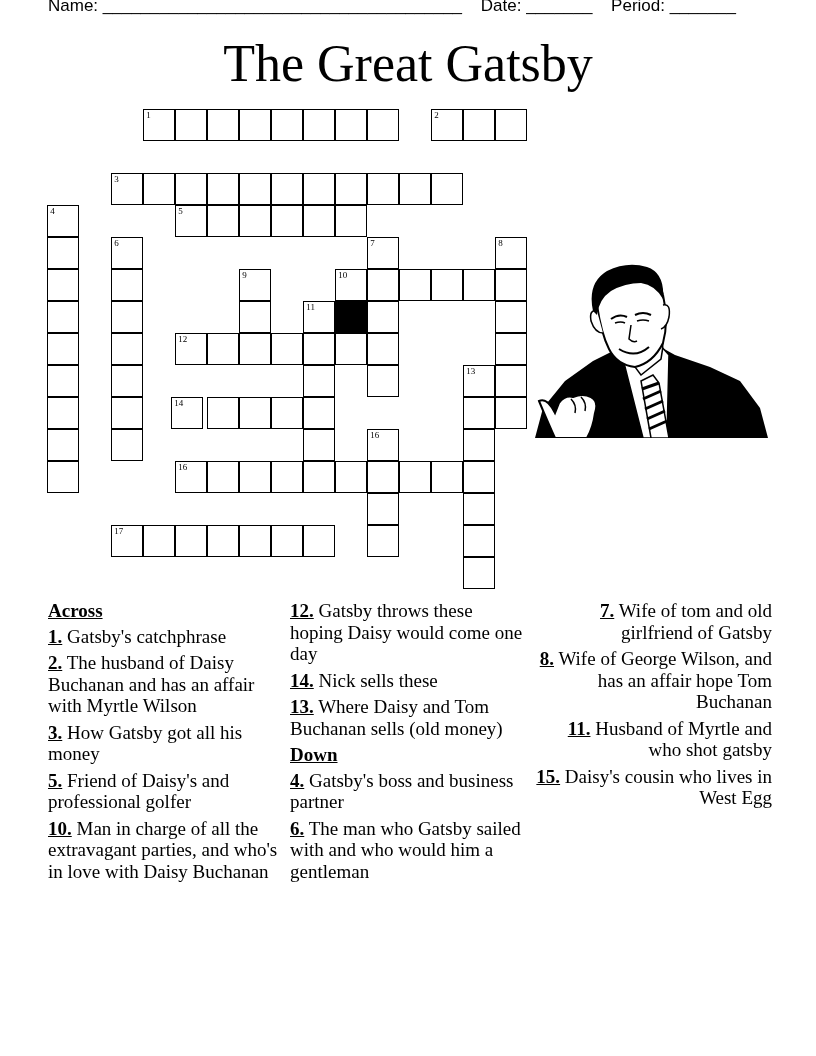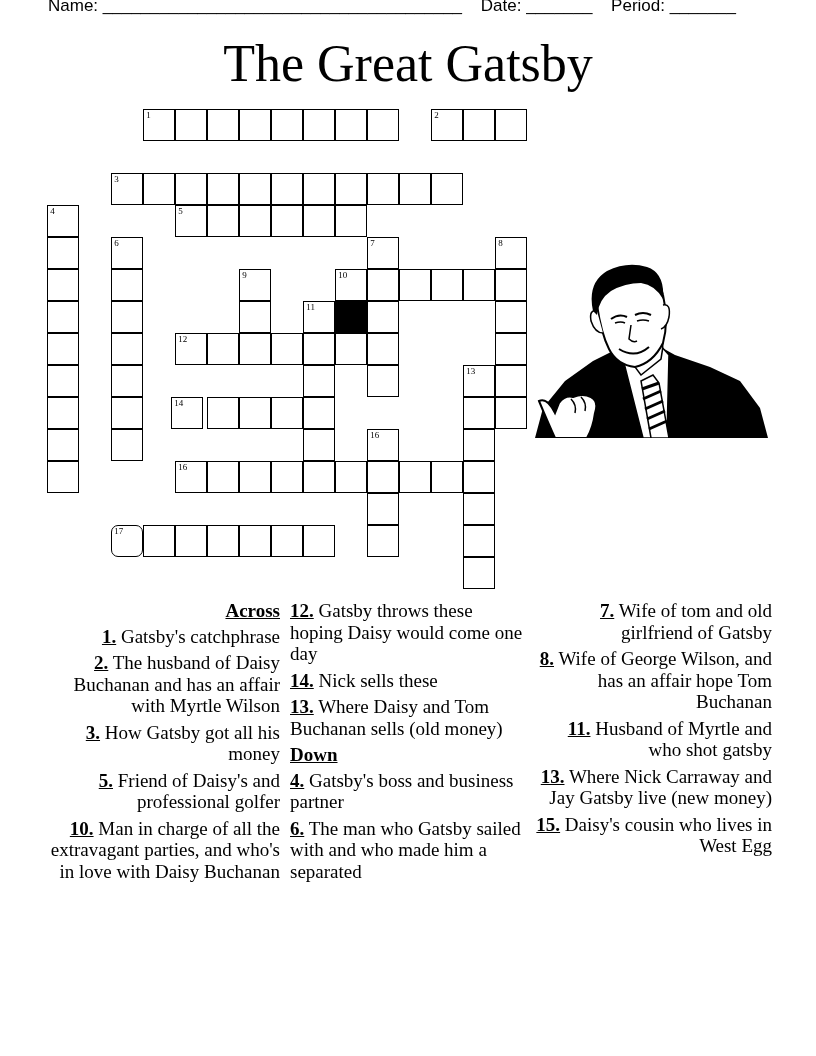--- a/index.html
+++ b/index.html
@@ -7,21 +7,21 @@
   .header { position: absolute; top: -4px; left: 48px; font-family: "Liberation Sans", sans-serif; font-size: 17px; white-space: nowrap; }
   .header span { display: inline-block; }
   .hdr-field { margin-right: 14px; }
   .title { position: absolute; top: 34px; left: 0; width: 816px; text-align: center; font-family: "Liberation Serif", serif; font-size: 52px; line-height: 60px; }
   .grid { position: absolute; left: 48px; top: 110px; width: 480px; height: 480px; }
   .cell { position: absolute; width: 32px; height: 32px; box-sizing: border-box; border: 1.5px solid #000; background: #fff; margin-left: -0.75px; margin-top: -0.75px; }
   .cell.block { background: #000; }
   .cell .num { position: absolute; top: 1px; left: 2px; font-family: "Liberation Serif", serif; font-size: 9px; line-height: 9px; color: #000; }
   .figure { position: absolute; left: 535px; top: 263px; width: 235px; height: 175px; }
   .clues { position: absolute; top: 600px; font-family: "Liberation Serif", serif; font-size: 19px; line-height: 21.5px; }
-  .col-a { left: 48px; width: 232px; text-align: right; }
+  .col-a { left: 48px; width: 232px; }
   .col-b { left: 290px; width: 236px; }
   .col-c { left: 532px; width: 240px; text-align: right; }
   .clue-head { font-weight: bold; text-decoration: underline; margin-bottom: 4px; display: block; }
   .clue { margin-bottom: 5px; }
   .clue b { font-weight: bold; text-decoration: underline; }
 </style>
 </head>
 <body>
 
 <div class="header">
@@ -150,21 +150,21 @@
     <div class="cell" style="left: 192px; top: 352px;"></div>
     <div class="cell" style="left: 224px; top: 352px;"></div>
     <div class="cell" style="left: 256px; top: 352px;"></div>
     <div class="cell" style="left: 288px; top: 352px;"></div>
     <div class="cell" style="left: 320px; top: 352px;"></div>
     <div class="cell" style="left: 352px; top: 352px;"></div>
     <div class="cell" style="left: 384px; top: 352px;"></div>
     <div class="cell" style="left: 416px; top: 352px;"></div>
     <div class="cell" style="left: 320px; top: 384px;"></div>
     <div class="cell" style="left: 416px; top: 384px;"></div>
-    <div class="cell" style="left: 64px; top: 416px; border-radius: 7px;">
+    <div class="cell" style="left: 64px; top: 416px;">
       <span class="num">17</span>
     </div>
     <div class="cell" style="left: 96px; top: 416px;"></div>
     <div class="cell" style="left: 128px; top: 416px;"></div>
     <div class="cell" style="left: 160px; top: 416px;"></div>
     <div class="cell" style="left: 192px; top: 416px;"></div>
     <div class="cell" style="left: 224px; top: 416px;"></div>
     <div class="cell" style="left: 256px; top: 416px;"></div>
     <div class="cell" style="left: 320px; top: 416px;"></div>
     <div class="cell" style="left: 416px; top: 416px;"></div>
@@ -219,22 +219,21 @@
   <div class="clue"><b>5.</b> <span>Friend of Daisy's and professional golfer</span></div>
   <div class="clue"><b>10.</b> <span>Man in charge of all the extravagant parties, and who's in love with Daisy Buchanan</span></div>
 </div>
 
 <div class="clues col-b">
   <div class="clue"><b>12.</b> <span>Gatsby throws these hoping Daisy would come one day</span></div>
   <div class="clue"><b>14.</b> <span>Nick sells these</span></div>
   <div class="clue"><b>13.</b> <span>Where Daisy and Tom Buchanan sells (old money)</span></div>
   <span class="clue-head">Down</span>
   <div class="clue"><b>4.</b> <span>Gatsby's boss and business partner</span></div>
-  <div class="clue"><b>6.</b> <span>The man who Gatsby sailed with and who made him a separated</span></div>
+  <div class="clue"><b>6.</b> <span>The man who Gatsby sailed with and who would him a gentleman</span></div>
 </div>
 
 <div class="clues col-c">
   <div class="clue"><b>7.</b> <span>Wife of tom and old girlfriend of Gatsby</span></div>
   <div class="clue"><b>8.</b> <span>Wife of George Wilson, and has an affair hope Tom Buchanan</span></div>
   <div class="clue"><b>11.</b> <span>Husband of Myrtle and who shot gatsby</span></div>
-  <div class="clue"><b>13.</b> <span>Where Nick Carraway and Jay Gatsby live (new money)</span></div>
   <div class="clue"><b>15.</b> <span>Daisy's cousin who lives in West Egg</span></div>
 </div>
 
 </body></html>

